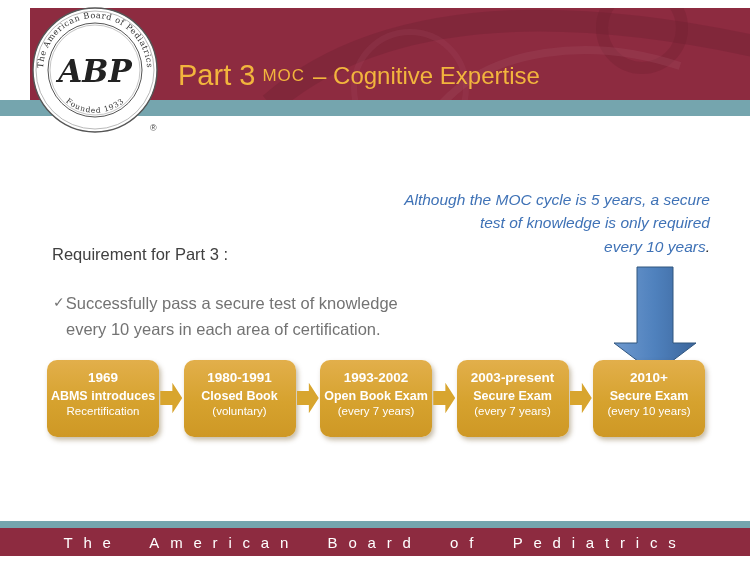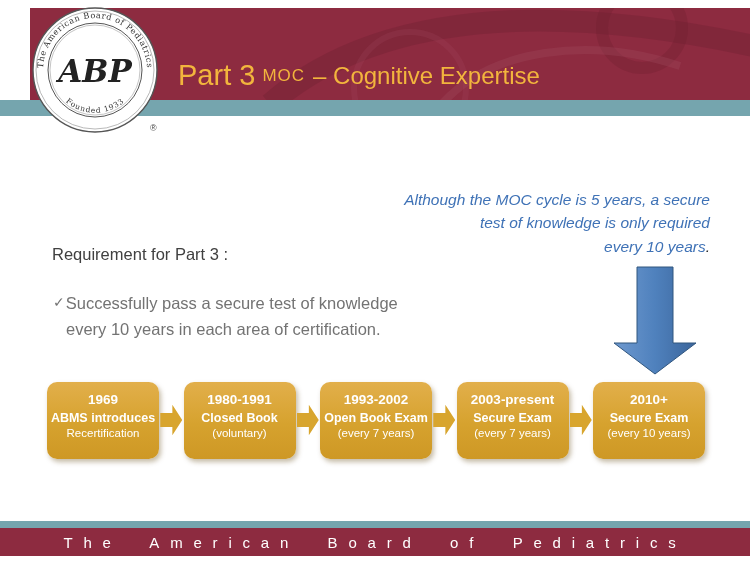--- a/index.html
+++ b/index.html
@@ -29,21 +29,21 @@
   .note-period{color:#1c1c1c;}
   
   .req-heading{position:absolute;left:52px;top:245px;color:#404040;font-size:16.5px;z-index:3;}
   .req-bullet{position:absolute;left:53px;top:291px;color:#737373;font-size:16.5px;line-height:1.55;z-index:3;}
   .check{font-size:14px;margin-right:1px;position:relative;top:-2px;}
   .bullet-line2{margin-left:13px;}
   
   .down-arrow{position:absolute;left:612px;top:266px;width:86px;height:110px;z-index:3;}
   
   .timeline{
-    position:absolute;left:47px;top:381px;width:658px;height:78px;z-index:3;
+    position:absolute;left:47px;top:359px;width:658px;height:78px;z-index:3;
     display:flex;justify-content:space-between;align-items:center;
   }
   .tl-box{
     width:112px;height:77px;border-radius:10px;box-sizing:border-box;
     background:linear-gradient(180deg,#E2AF4B 0%,#D6A22E 55%,#CE9825 100%);
     box-shadow:2px 3px 5px rgba(90,60,0,0.35);
     color:#ffffff;text-align:center;padding-top:10px;flex-shrink:0;
   }
   .tl-year{font-size:13.5px;font-weight:bold;margin-bottom:4px;}
   .tl-label{font-size:12.5px;font-weight:bold;margin-bottom:2px;}

